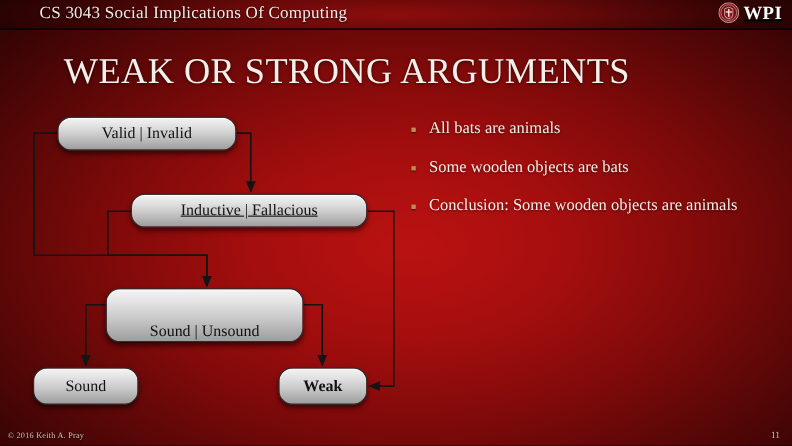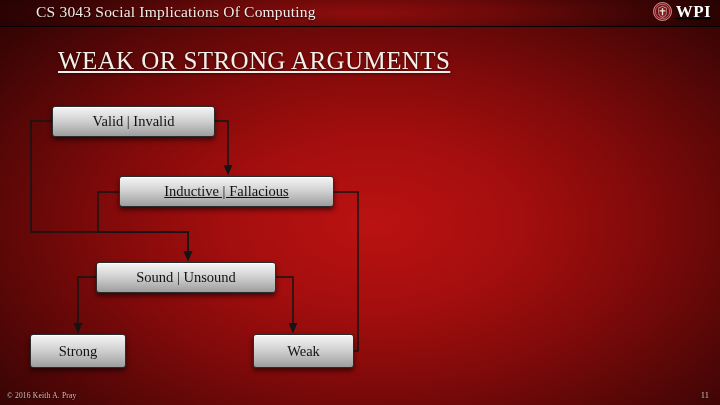--- a/index.html
+++ b/index.html
@@ -33,42 +33,41 @@
   }
   #wpi-crest{display:block;}
   #wpi-text{
     font-size:17px;font-weight:bold;color:#ffffff;letter-spacing:.4px;
     text-shadow:0 1px 2px rgba(0,0,0,.8);line-height:1;
   }
 
   
   #slide-title{
     position:absolute;left:58px;top:47px;
-    font-size:25px;color:#f4efe9;letter-spacing:.4px;white-space:nowrap;
+    font-size:33px;color:#f4efe9;letter-spacing:.4px;white-space:nowrap;
     text-shadow:0 1px 3px rgba(0,0,0,.6);
-    text-decoration:underline;
   }
 
   
   #flow{position:absolute;left:0;top:0;width:400px;height:405px;}
   #wires{position:absolute;left:0;top:0;width:400px;height:405px;}
 
   .node{
     position:absolute;box-sizing:border-box;
-    border:1px solid #2b2b2b;border-radius:3px;
+    border:1px solid #2b2b2b;border-radius:13px;
     background:linear-gradient(to bottom,#f4f4f4 0%,#e2e2e2 26%,#c9c9c9 56%,#ababab 86%,#9d9d9d 100%);
     box-shadow:0 3px 5px rgba(0,0,0,.55), inset 0 1px 0 rgba(255,255,255,.85);
     display:flex;align-items:center;justify-content:center;
     color:#111;font-size:14.5px;white-space:nowrap;
   }
   #node-valid    {left:52px; top:106px; width:163px;height:31px;}
   #node-inductive{left:119px;top:176px; width:215px;height:31px;text-decoration:underline;}
-  #node-sound    {left:96px; top:262px; width:180px;height:31px;}
+  #node-sound    {left:96px; top:262px; width:180px;height:49px;align-items:flex-end;}
   #node-strong   {left:30px; top:334px; width:96px; height:34px;}
-  #node-weak     {left:253px;top:334px; width:101px; height:34px;}
+  #node-weak     {left:253px;top:334px; width:81px; height:34px;font-weight:bold;}
 
   
   #bullets{position:absolute;left:374px;top:108px;width:320px;}
   .bullet-row{display:flex;align-items:flex-start;margin-bottom:16px;}
   .bullet-dot{
     width:4px;height:4px;background:#c08a52;margin:8px 12px 0 0;flex:0 0 auto;
     box-shadow:0 1px 1px rgba(0,0,0,.5);
   }
   .bullet-text{
     font-size:15px;color:#f3ece4;line-height:1.28;
@@ -138,24 +137,38 @@
     <div class="node" id="node-valid">
       <span>Valid | Invalid</span>
     </div>
     <div class="node" id="node-inductive">
       <span>Inductive | Fallacious</span>
     </div>
     <div class="node" id="node-sound">
       <span>Sound | Unsound</span>
     </div>
     <div class="node" id="node-strong">
-      <span>Strong</span>
+      <span>Sound</span>
     </div>
     <div class="node" id="node-weak">
       <span>Weak</span>
     </div>
   </div>
 
+  <div id="bullets">
+    <div class="bullet-row">
+      <span class="bullet-dot"></span>
+      <span class="bullet-text">All bats are animals</span>
+    </div>
+    <div class="bullet-row">
+      <span class="bullet-dot"></span>
+      <span class="bullet-text">Some wooden objects are bats</span>
+    </div>
+    <div class="bullet-row">
+      <span class="bullet-dot"></span>
+      <span class="bullet-text">Conclusion: Some wooden objects are animals</span>
+    </div>
+  </div>
 
   <div id="footer-left">© 2016 Keith A. Pray</div>
   <div id="footer-right">11</div>
 
 </div>
 
 </body></html>

